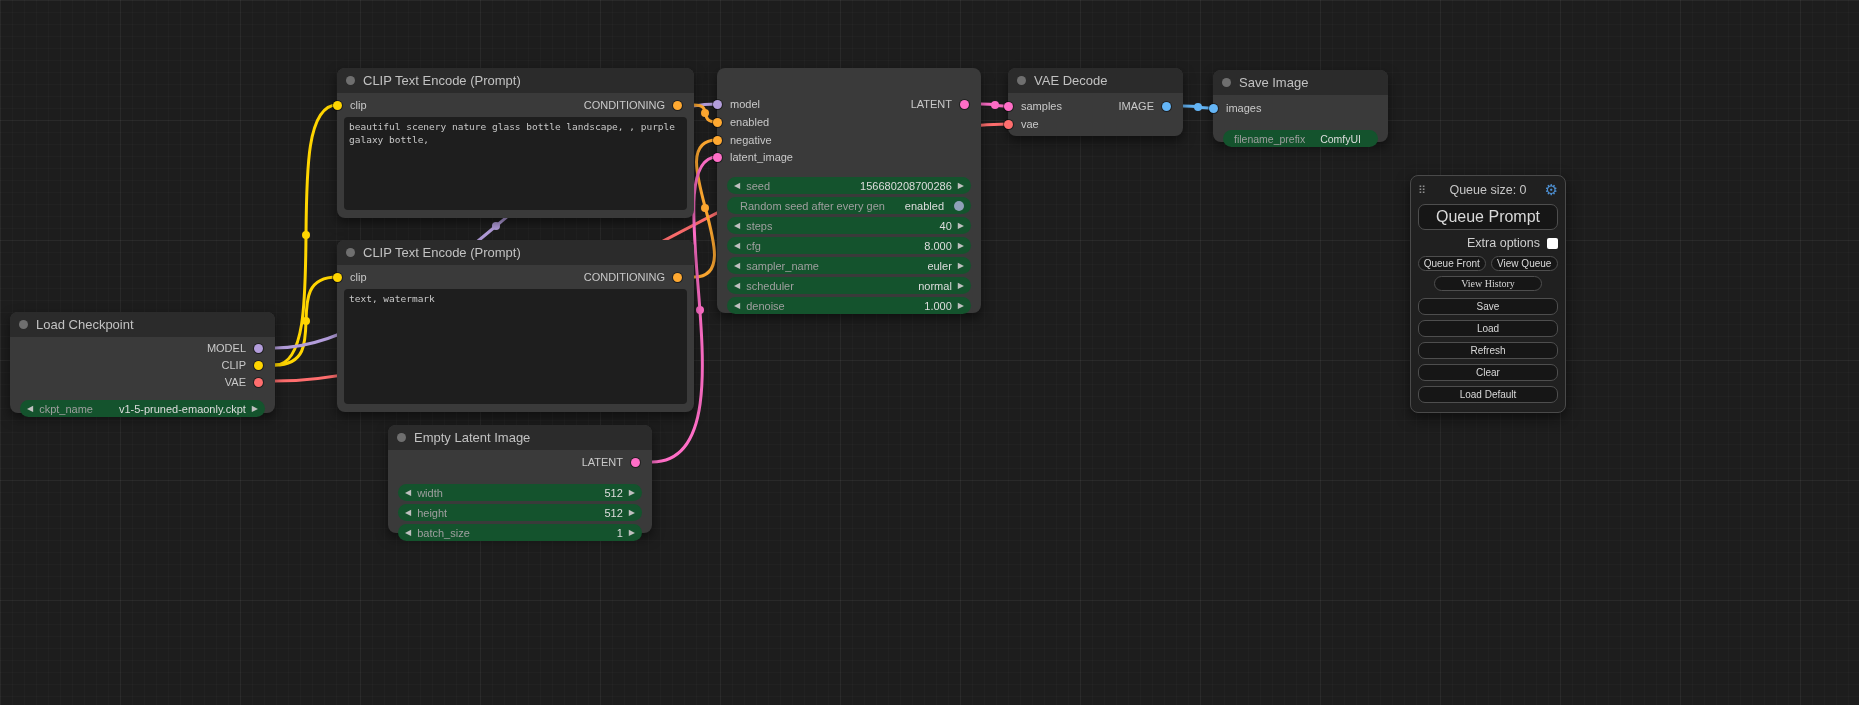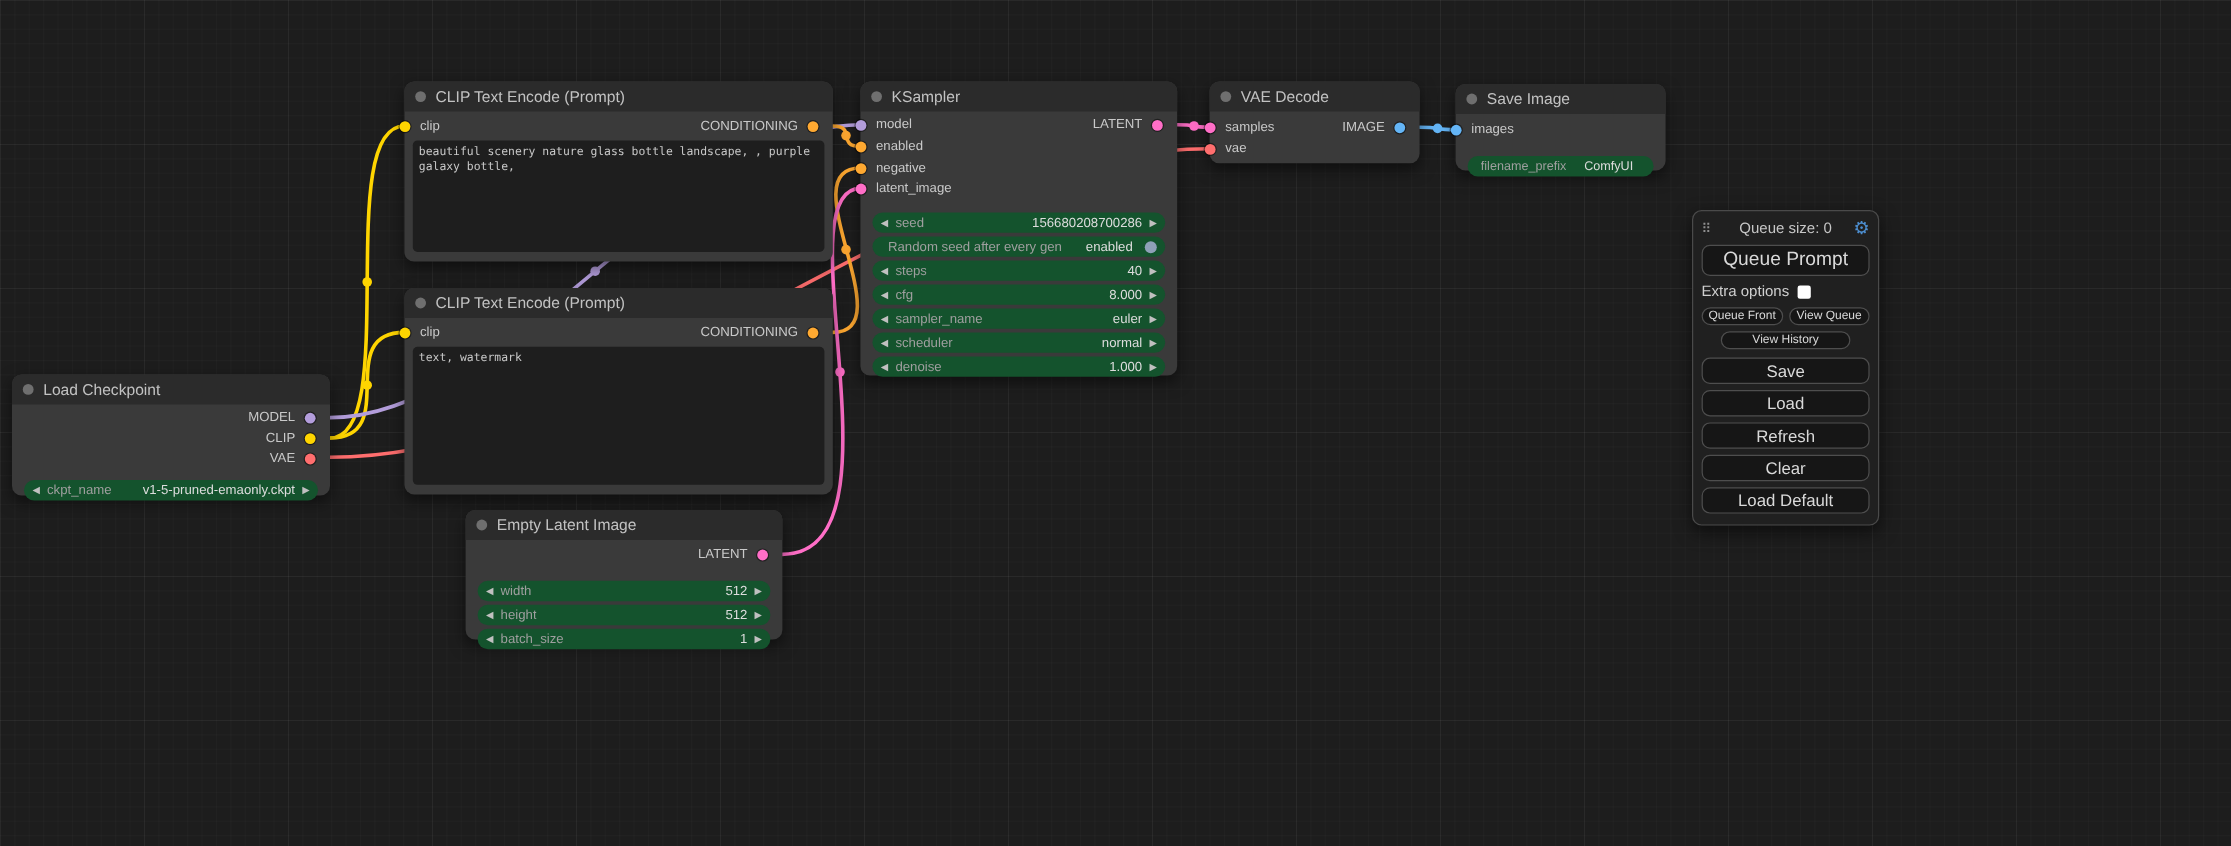--- a/index.html
+++ b/index.html
@@ -86,27 +86,27 @@
   .menu-header { display:flex; align-items:center; height:18px; color:#c6c6c6; font-size:12.5px; }
   .drag-handle { color:#8f8f8f; font-size:11px; margin-right:auto; cursor:grab; }
   .queue-size-text { position:absolute; left:0; right:0; text-align:center; pointer-events:none; }
   .menu-header { position:relative; }
   .gear { color:var(--c-gear); font-size:15px; margin-left:auto; cursor:pointer; }
   .btn {
     background:#161616; border:1px solid #4e4e4e; color:#d9d9d9; border-radius:7px;
     text-align:center; cursor:pointer; font-family:inherit;
   }
   .btn-queue { font-size:16px; padding:3px 0; }
-  .btn-big { font-size:14px; padding:2px 0; }
-  .extra-row { display:flex; align-items:center; justify-content:flex-start; gap:7px; color:#cfcfcf; font-size:12.5px; height:16px; }
+  .btn-big { font-size:10px; padding:2px 0; }
+  .extra-row { display:flex; align-items:center; justify-content:flex-end; gap:7px; color:#cfcfcf; font-size:12.5px; height:16px; }
   .checkbox { width:11px; height:11px; background:#ffffff; border-radius:2px; flex:none; cursor:pointer; }
   .small-row { display:flex; gap:5px; }
   .btn-small { font-size:10px; padding:1px 3px; flex:1; border-radius:9px; white-space:nowrap; }
   .history-row { display:flex; justify-content:center; }
-  .history-row .btn-small { flex:none; width:72%; }
+  .history-row .btn-small { flex:none; width:72%;font-family:Liberation Serif, serif; }
   .btn-stack { display:flex; flex-direction:column; gap:5px; margin-top:2px; }
 </style>
 </head>
 <body>
 
 <svg class="wires" width="1859" height="705">
   <path class="wire wire-clip" d="M 275 365 C 335 365, 277 105, 337 105"></path>
   <path class="wire wire-clip" d="M 275 365 C 335 365, 277 277, 337 277"></path>
   <path class="wire wire-model" d="M 275 348 C 425 348, 567 104, 717 104"></path>
   <path class="wire wire-vae" d="M 275 381 C 525 381, 758 124, 1008 124"></path>
@@ -201,24 +201,20 @@
   </div>
   <div class="widget" style="top:87px;">
     <span class="w-arrow">◀</span>
     <span class="w-label">batch_size</span>
     <span class="w-value">1</span>
     <span class="w-arrow">▶</span>
   </div>
 </div>
 
 <div class="node" style="left:717px;top:68px;width:264px;height:245px;">
-  <div class="node-title">
-    <span class="collapse-dot"></span>
-    <span class="title-text">KSampler</span>
-  </div>
   <div class="slot-row" style="top:28px;">
     <span class="slot-dot in dot-model"></span>
     <span class="slot-label in">model</span>
     <span class="slot-label out">LATENT</span>
     <span class="slot-dot out dot-latent"></span>
   </div>
   <div class="slot-row" style="top:46px;">
     <span class="slot-dot in dot-cond"></span>
     <span class="slot-label in">enabled</span>
   </div>

